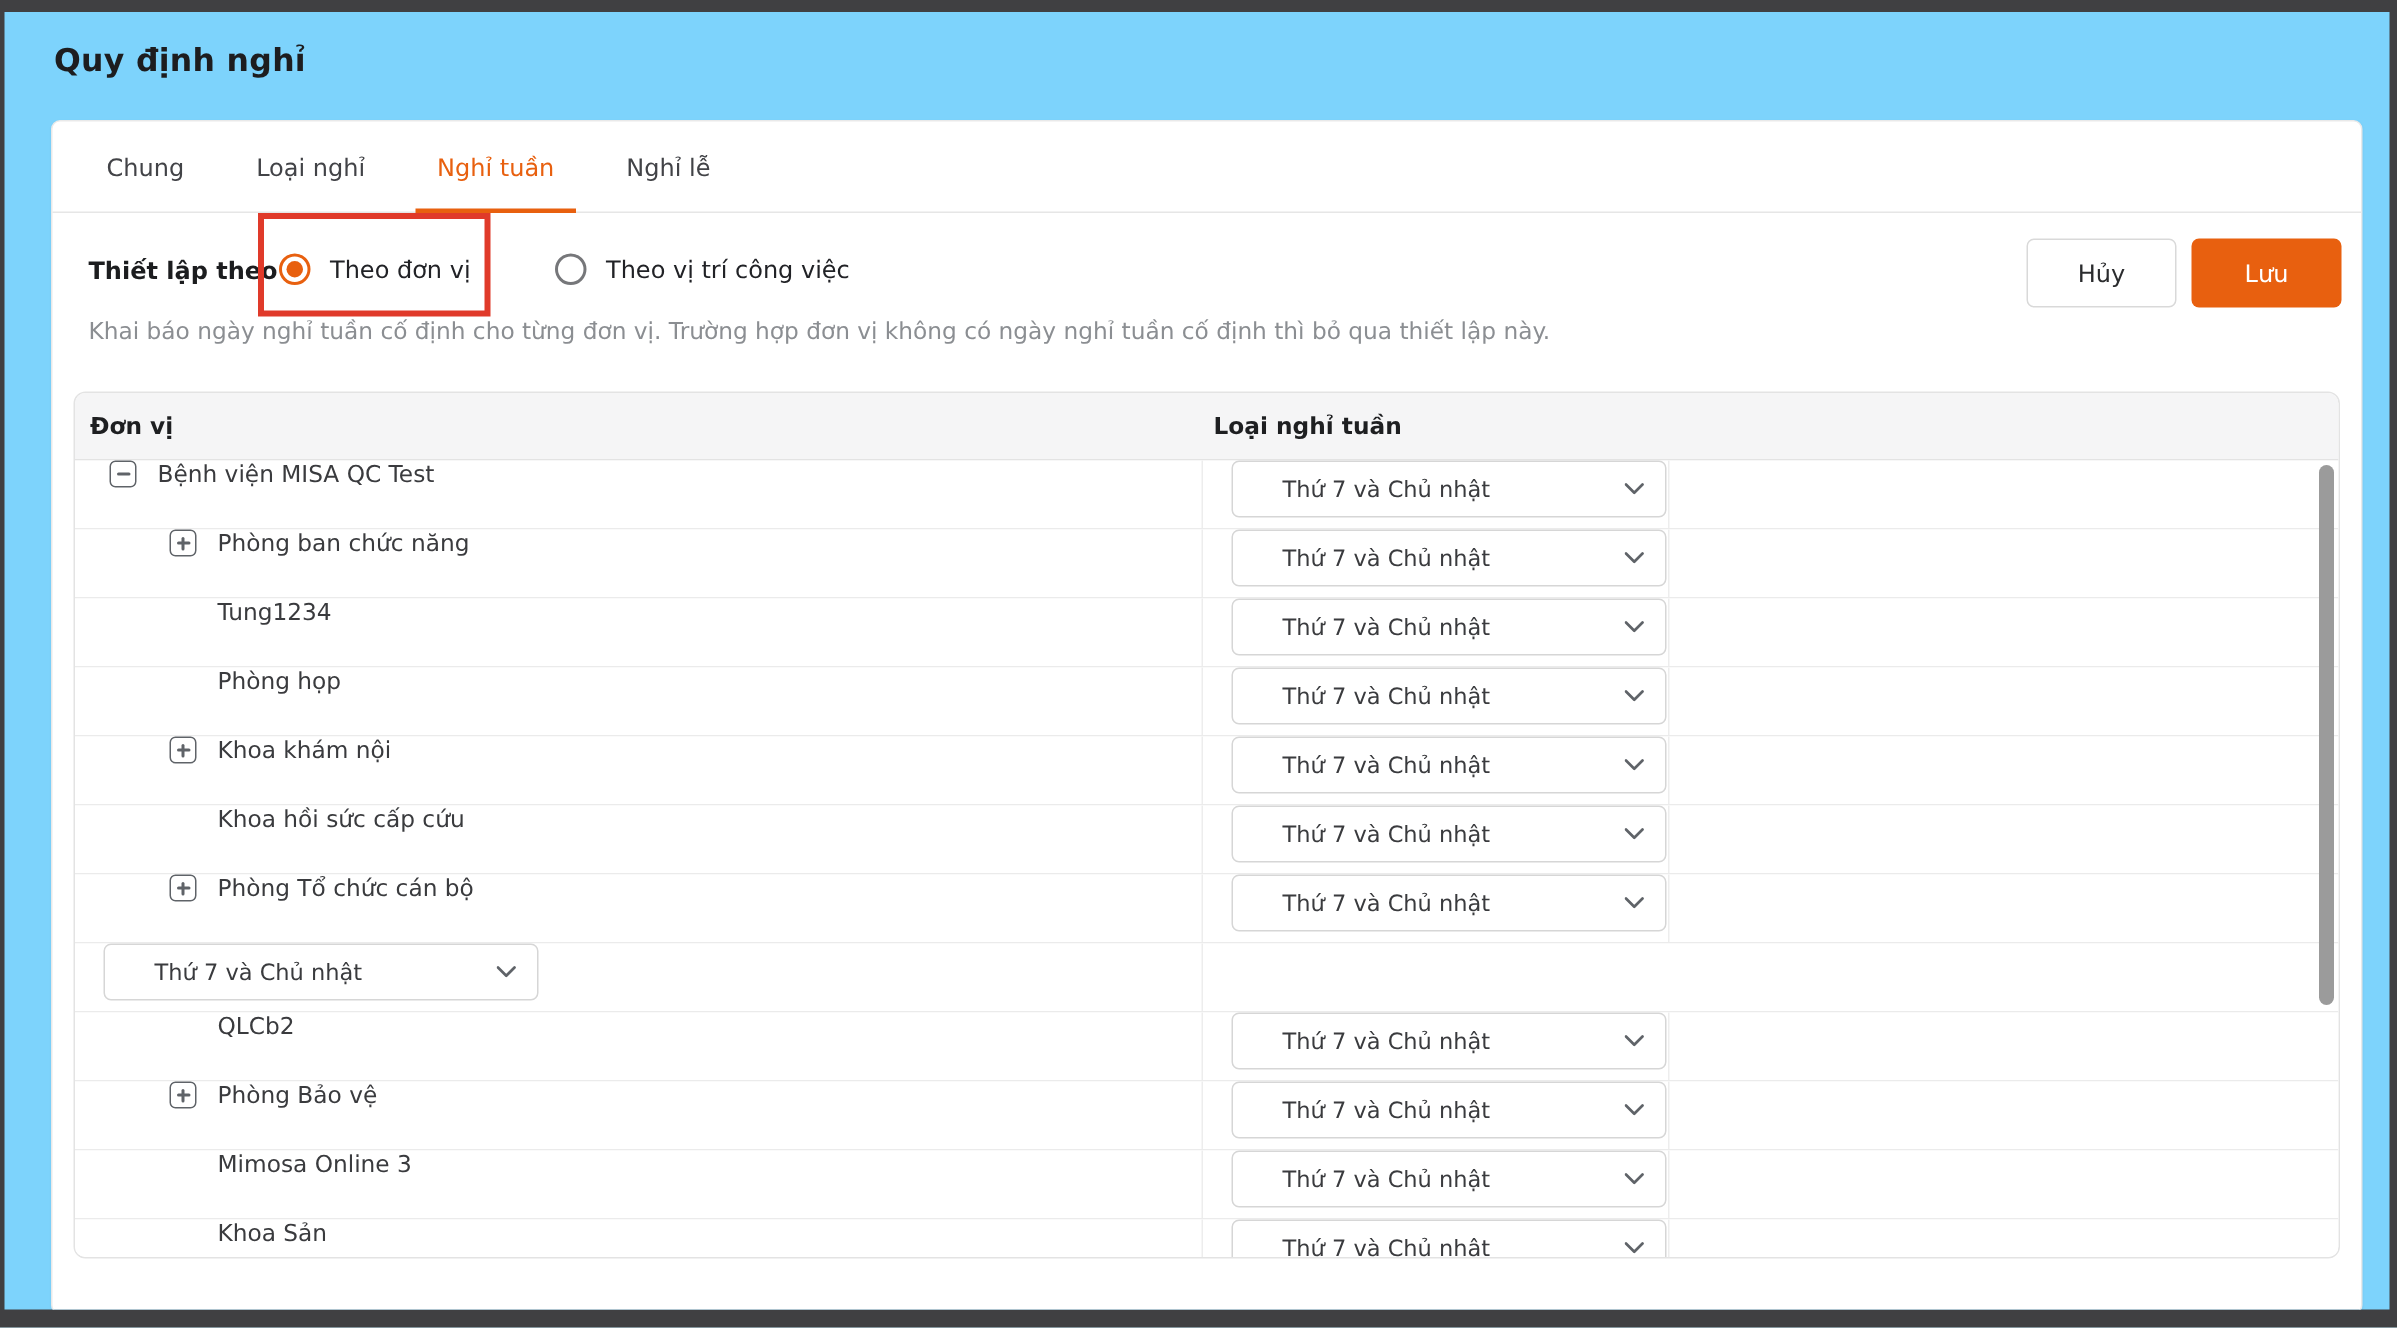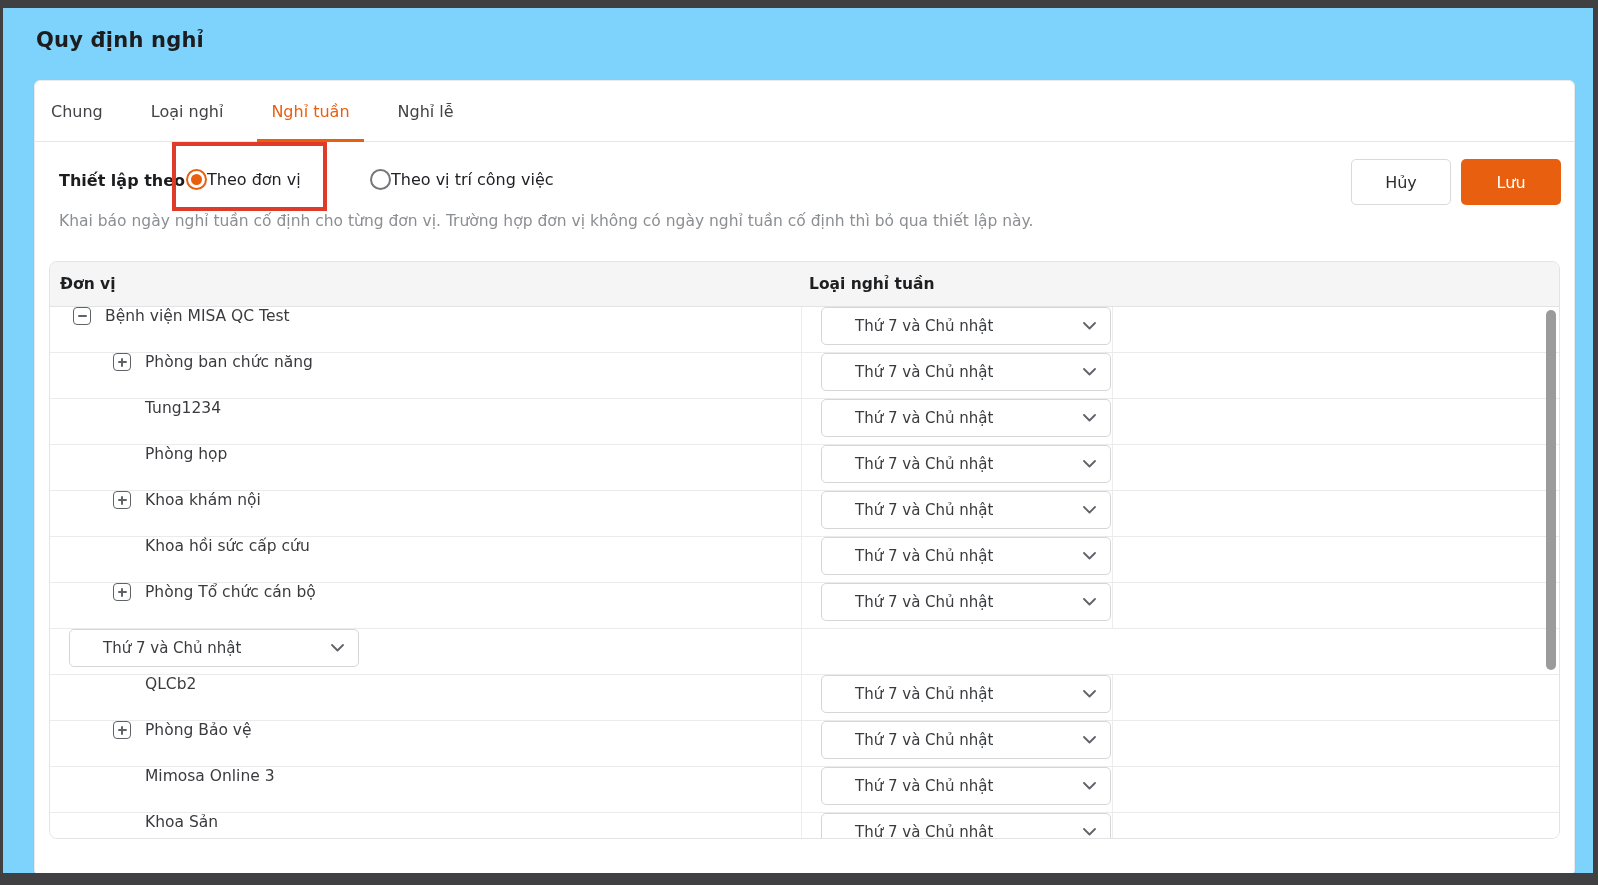--- a/index.html
+++ b/index.html
@@ -21,32 +21,32 @@
   }
   .panel{
     position:absolute; left:31px; top:72px; width:1541px; height:796px;
     background:#fff; border:1px solid #e9e9e9; border-radius:6px;
     box-shadow:0 1px 2px rgba(0,0,0,.05);
   }
   
   .tabbar{
     position:absolute; left:0; top:0; width:100%; height:61px;
     border-bottom:1px solid #e6e6e6;
-    display:flex; align-items:center; gap:48px; padding-left:16px;
+    display:flex; align-items:center; gap:48px; padding-left:36px;
   }
   .tab{ position:relative; height:100%; display:flex; align-items:center;
     font-size:16px; color:#424347; cursor:pointer; }
   .tab.active{ color:var(--accent); }
   .tab.active::after{
     content:""; position:absolute; left:-14px; right:-14px; bottom:-1px;
     height:3px; background:var(--accent);
   }
   
   .setup-label{ position:absolute; left:24px; top:90px; font-size:16px; font-weight:700; color:#1c1d1f; }
-  .radio-option{ position:absolute; top:88px; display:flex; align-items:center; gap:0; cursor:pointer; }
+  .radio-option{ position:absolute; top:88px; display:flex; align-items:center; gap:13px; cursor:pointer; }
   .radio{ width:21px; height:21px; border-radius:50%; border:2px solid #76777a; background:#fff; flex:none; }
   .radio.selected{ border:2.5px solid var(--accent); position:relative; }
   .radio.selected::after{ content:""; position:absolute; inset:3px; border-radius:50%; background:var(--accent); }
   .radio-label{ font-size:16px; color:#212226; }
   .annotation-box{
     position:absolute; left:137px; top:61px; width:155px; height:69px;
     border:4px solid var(--annotation); z-index:6; pointer-events:none;
   }
   .description{ position:absolute; left:24px; top:131px; font-size:15.5px; color:#8b8e92; }
   

